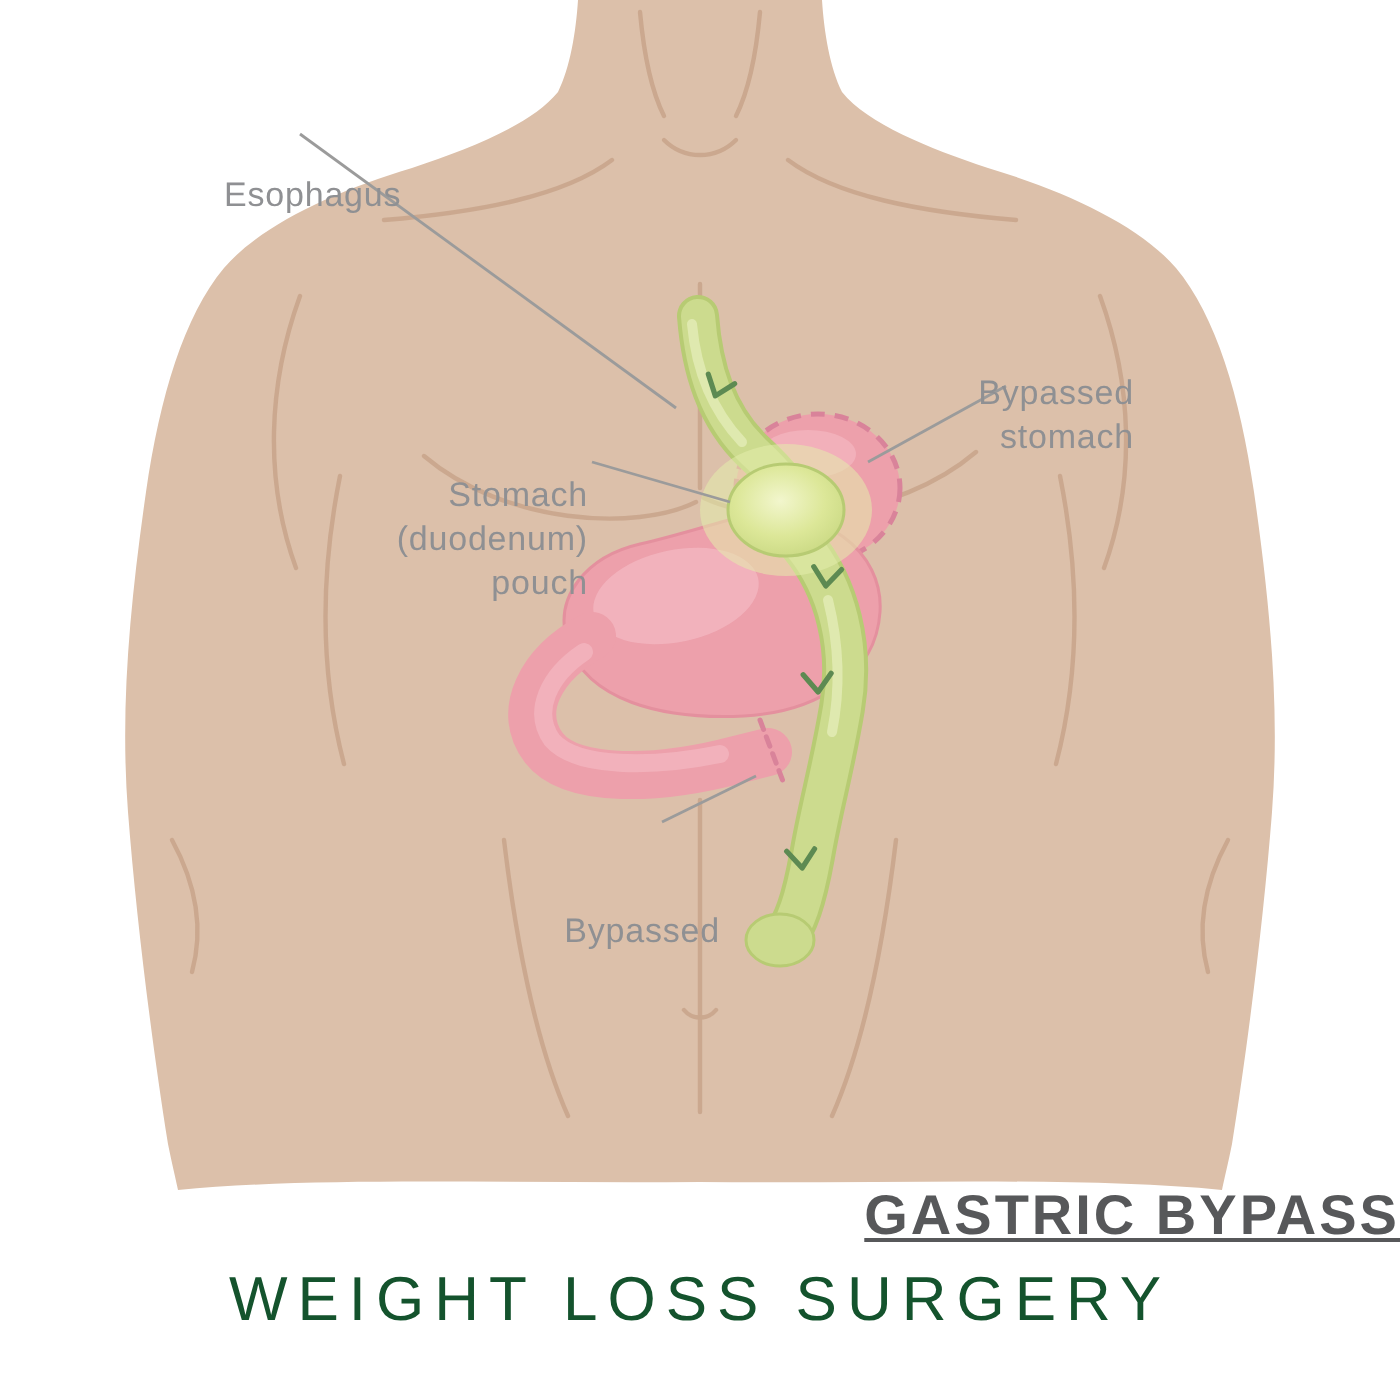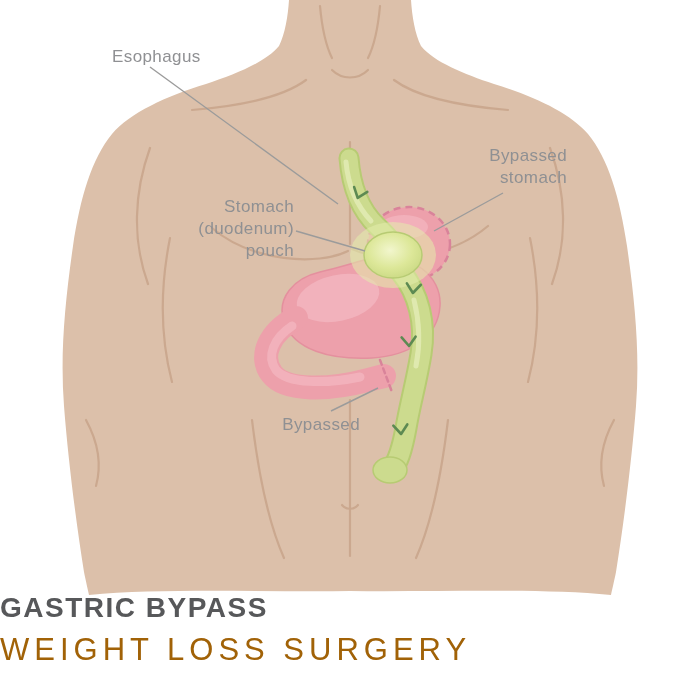--- a/index.html
+++ b/index.html
@@ -5,30 +5,31 @@
   html,body{margin:0;padding:0;}
   body{
     width:700px;height:700px;position:relative;background:#ffffff;
     font-family:"Liberation Sans", sans-serif;overflow:hidden;
   }
   .stage{position:absolute;left:0;top:0;width:700px;height:700px;}
   svg{position:absolute;left:0;top:0;}
   .label{
     position:absolute;color:#8f9093;font-size:17px;line-height:22px;
     letter-spacing:.4px;
+    margin-top:41px;
   }
   .label .ln{display:block;}
   .center{text-align:right;}
   .title{
-    position:absolute;left:0;top:592px;width:700px;text-align:left;
-    color:#57585a;font-size:28px;font-weight:bold;letter-spacing:1.5px;
+    position:absolute;left:0;top:592px;width:700px;text-align:right;
+    color:#57585a;font-size:28px;font-weight:bold;letter-spacing:1.5px;text-decoration:underline;
   }
   .subtitle{
-    position:absolute;left:0;top:632px;width:700px;text-align:left;
-    color:#a16207;font-size:31px;font-weight:normal;letter-spacing:5px;
+    position:absolute;left:0;top:632px;width:700px;text-align:center;
+    color:#14532d;font-size:31px;font-weight:normal;letter-spacing:5px;
   }
   
   .skin{fill:#dcc0aa;}
   .detail{stroke:#c9a68d;stroke-width:2.2;fill:none;stroke-linecap:round;opacity:.95;}
   .pink{fill:#eda0ab;}
   .pink-hi{fill:#f3b7c0;}
   .pink-edge{stroke:#e4909e;stroke-width:1.5;}
   .dashpink{stroke:#d9839a;stroke-width:2.5;fill:#eda0ab;stroke-dasharray:7 5;}
   .dashcut{stroke:#d9839a;stroke-width:2.5;fill:none;stroke-dasharray:5 4;stroke-linecap:round;}
   .tube-outer{stroke:#b7cb73;fill:none;stroke-linecap:round;}

